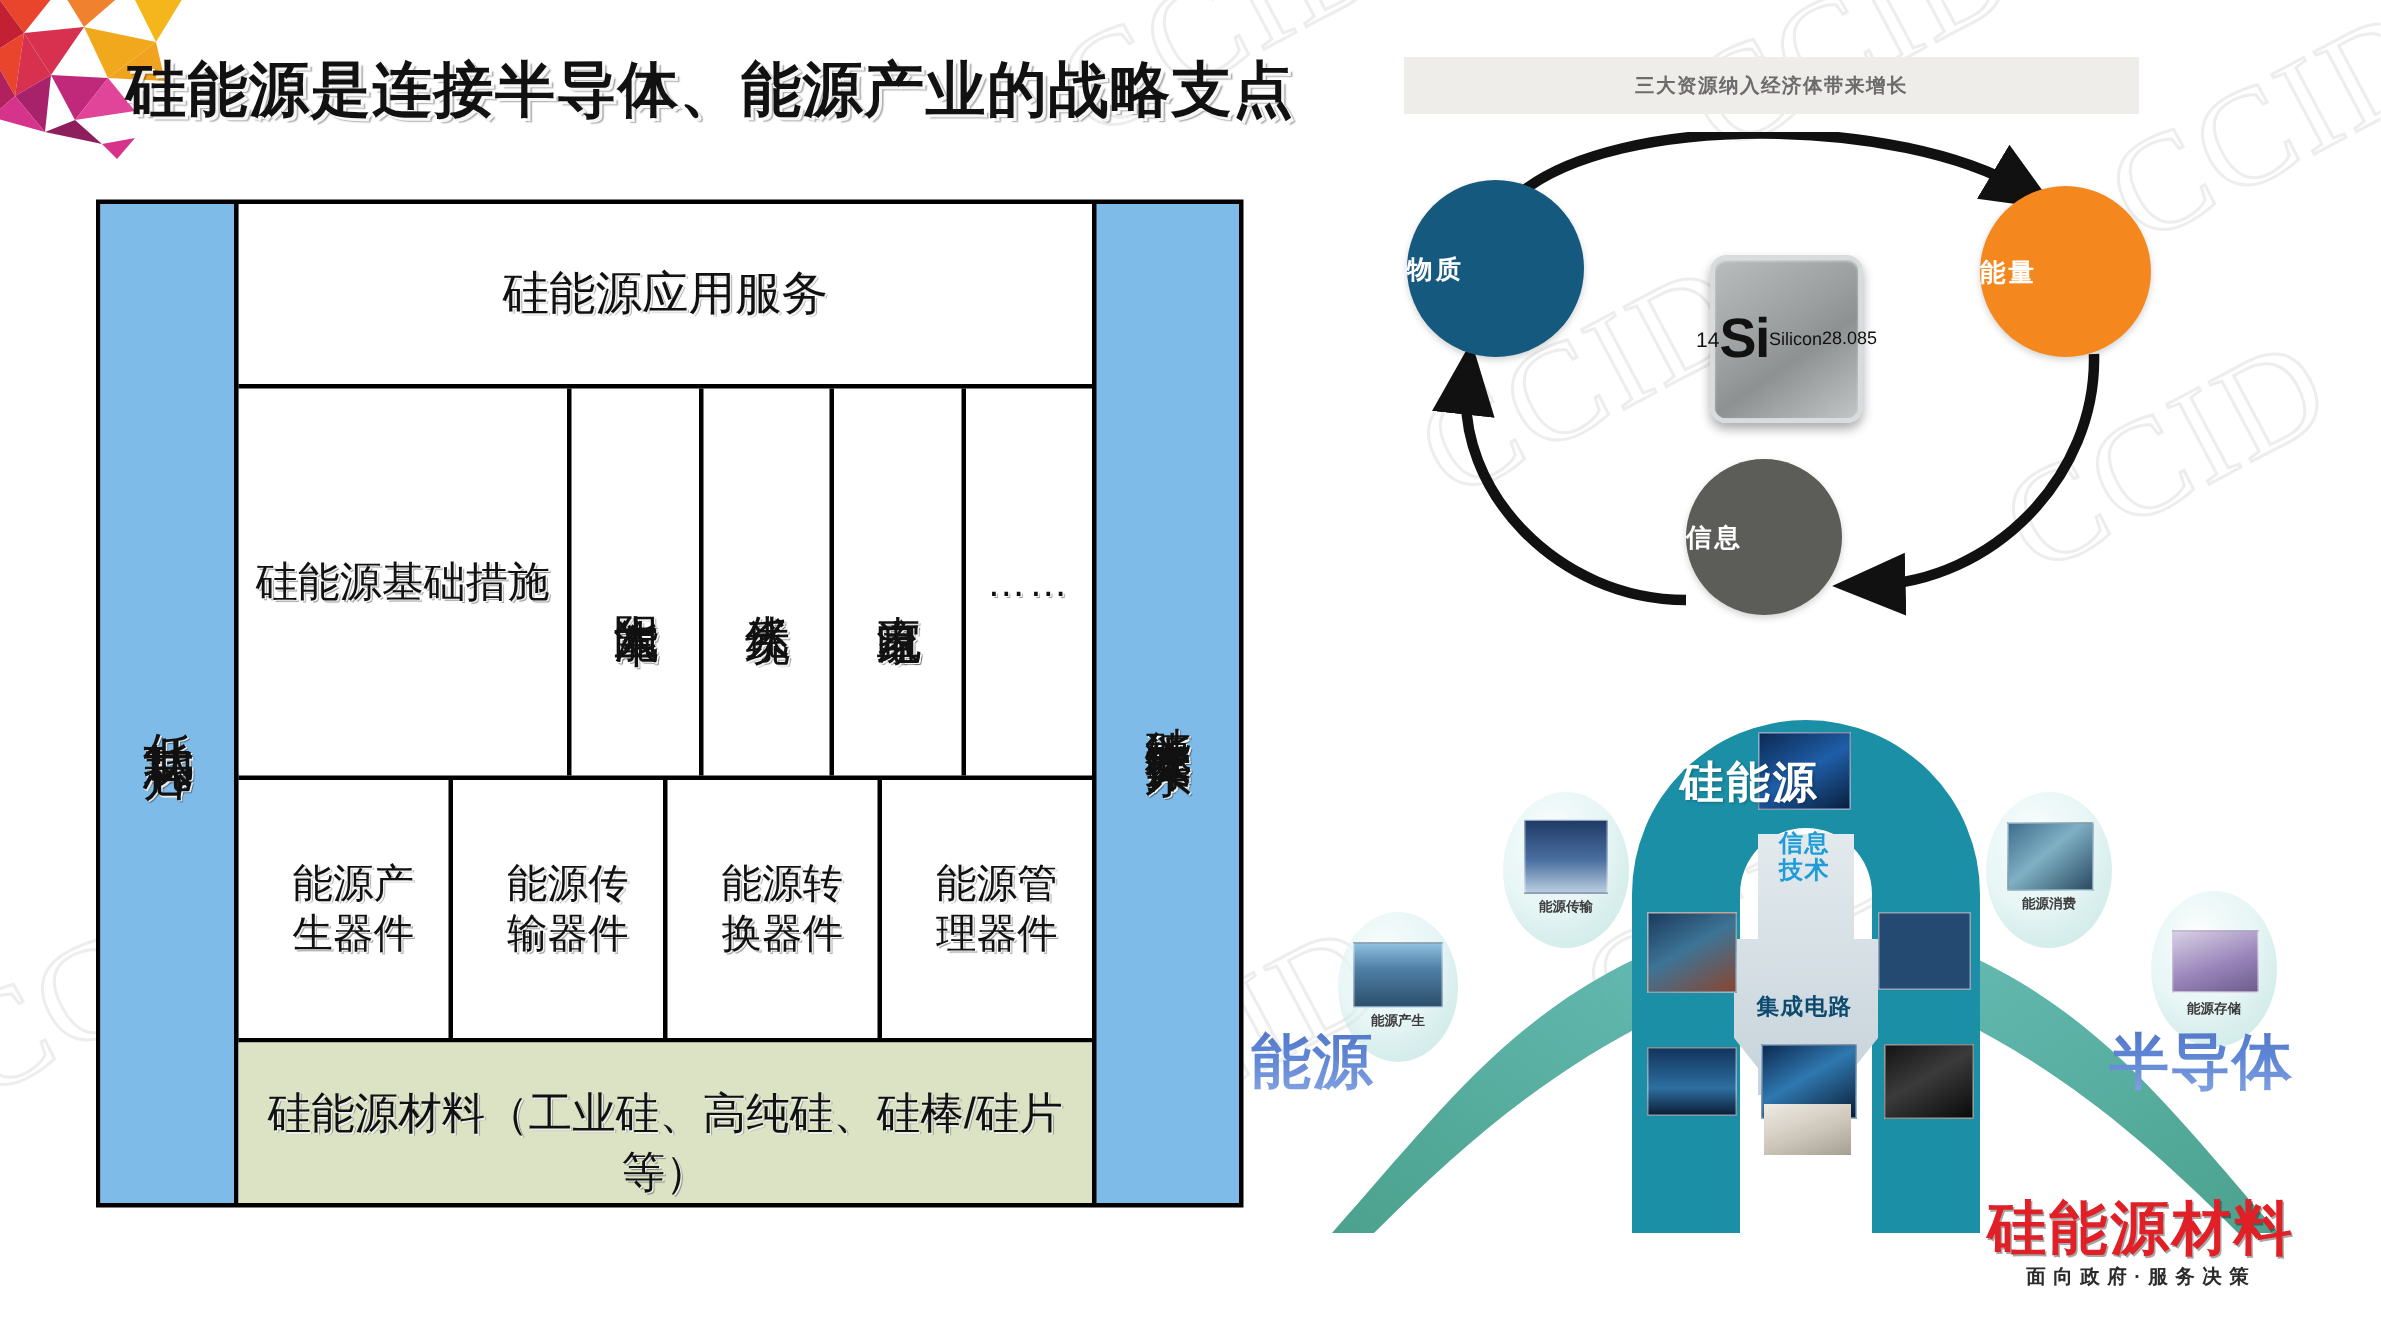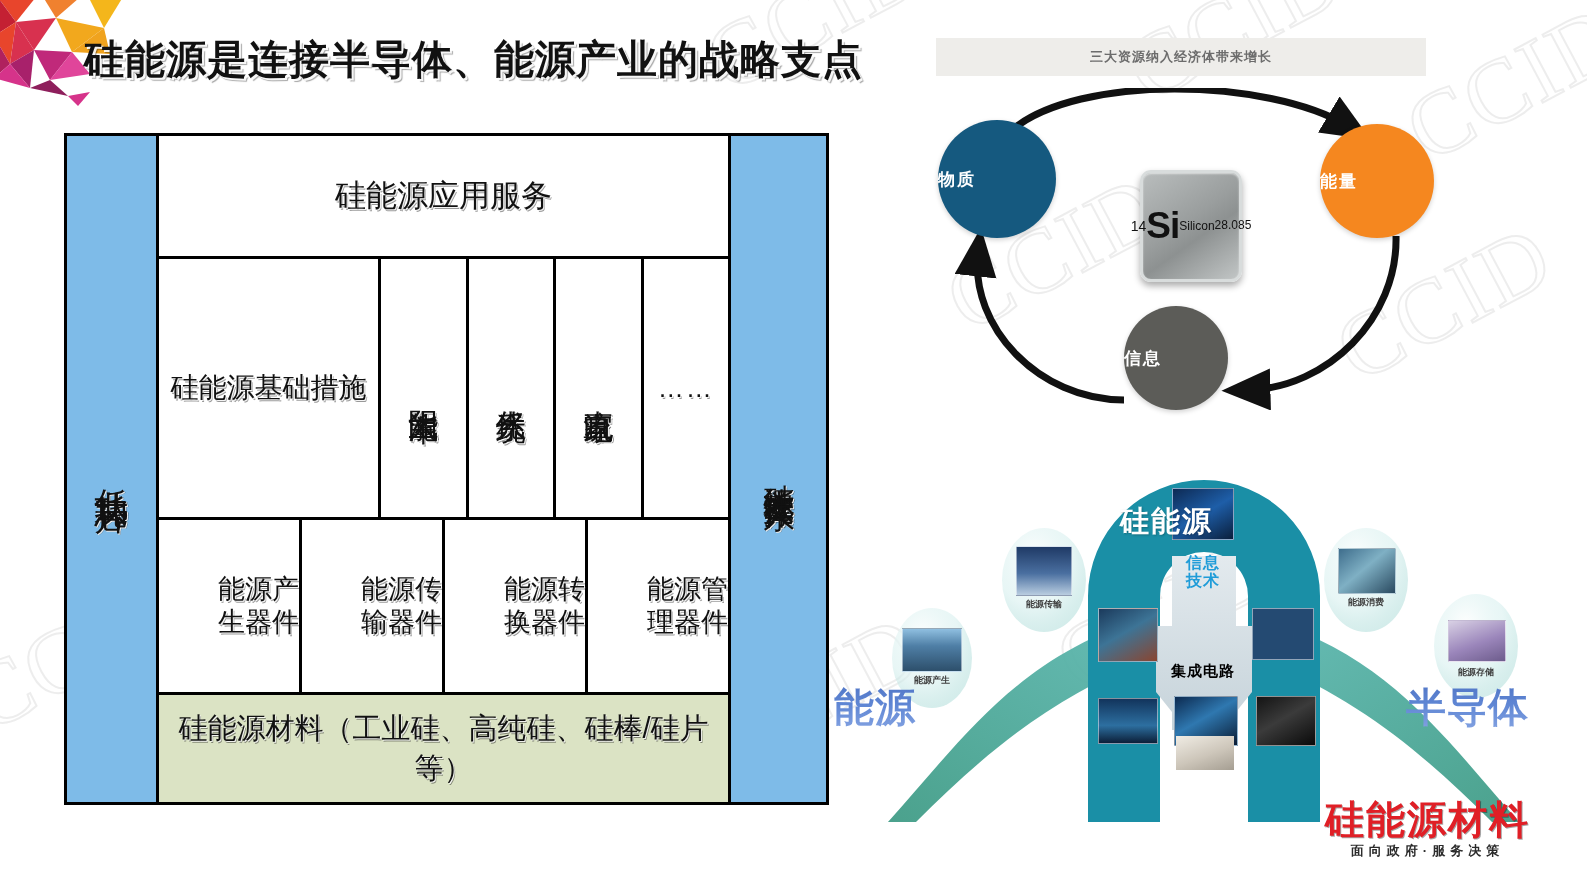--- a/index.html
+++ b/index.html
@@ -75,27 +75,27 @@
     writing-mode:vertical-rl;text-orientation:upright;
     font-size:30px;line-height:1.06;letter-spacing:1px;
   }
   .shadowtxt{color:#111;text-shadow:1px 1px 0 rgba(255,255,255,.85),1.5px 1.5px .5px rgba(0,0,0,.4);}
   .dots{font-size:26px;letter-spacing:2px;}
 
   .row-dev{height:172px;border-bottom:3px solid #000;display:flex;}
   .dev-cell{
     flex:1;border-right:3px solid #000;box-sizing:border-box;
     display:flex;align-items:center;justify-content:center;
-    font-size:27px;line-height:1.24;text-align:right;margin-left:36px;
+    font-size:27px;line-height:1.24;text-align:left;margin-left:36px;
   }
   .dev-cell:last-child{border-right:none;}
 
   .row-mat{
     flex:1;background:#dbe3c4;
-    display:flex;align-items:center;justify-content:center;
+    display:flex;align-items:flex-end;justify-content:center;
     text-align:center;font-size:29px;line-height:1.35;padding:0 14px;
   }
 
   
   .rpanel{position:absolute;left:820px;top:0;width:767px;height:892px;z-index:5;}
   .banner{
     position:absolute;left:116px;top:38px;width:490px;height:38px;
     background:#eeedea;display:flex;align-items:center;justify-content:center;
     font-size:13px;font-weight:bold;color:#6c6c6c;letter-spacing:1px;font-family:Liberation Serif, serif;
   }
@@ -146,21 +146,21 @@
   .archlabel{
     position:absolute;color:#ffffff;font-weight:bold;font-size:29px;letter-spacing:2px;
     text-shadow:1px 1px 2px rgba(0,0,0,.25);
     margin-top:44px;
   }
   .ctr-top{
     position:absolute;color:#1f9cd8;font-weight:bold;font-size:16px;
     text-align:center;line-height:1.15;letter-spacing:1px;
   }
   .ctr-bot{
-    position:absolute;color:#000000;font-weight:bold;font-size:15px;
+    position:absolute;color:#0c4a6e;font-weight:bold;font-size:15px;
     text-align:center;letter-spacing:1px;
   }
 
   
   .logo{position:absolute;left:1325px;top:800px;z-index:7;text-align:center;}
   .logo-main{
     font-size:39px;font-weight:bold;color:#e01f26;letter-spacing:2px;
     line-height:1;font-family:"Liberation Sans","DejaVu Sans",sans-serif;
     text-shadow:1px 1px 0 rgba(0,0,0,.35);
   }

